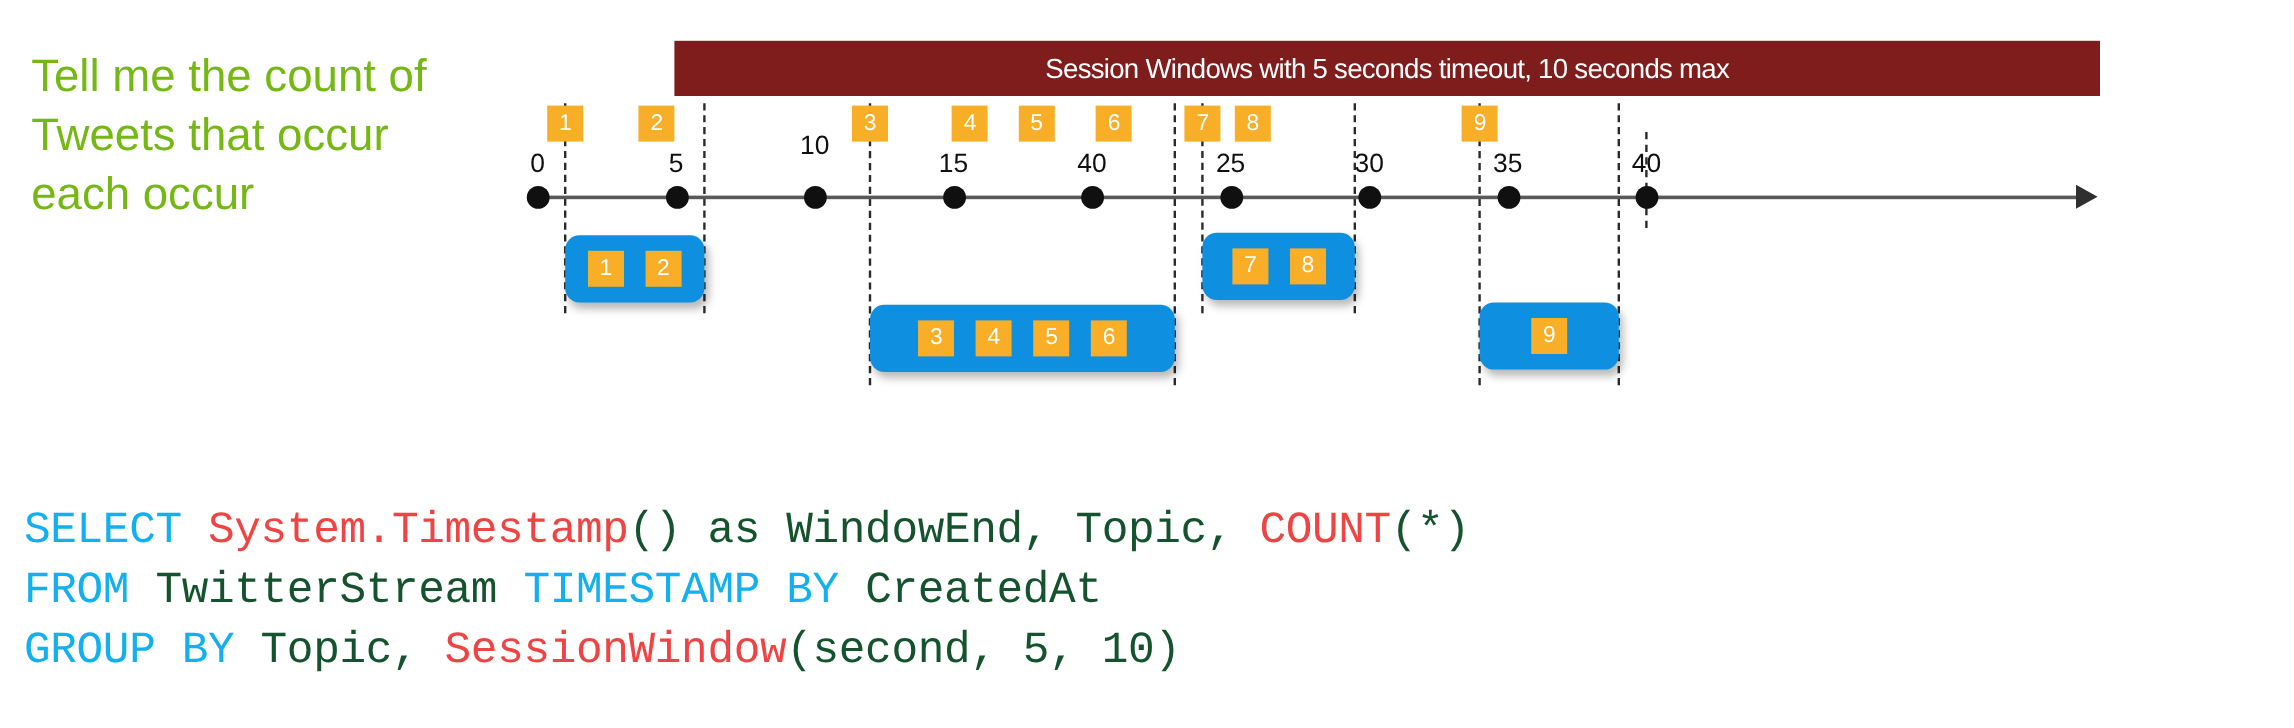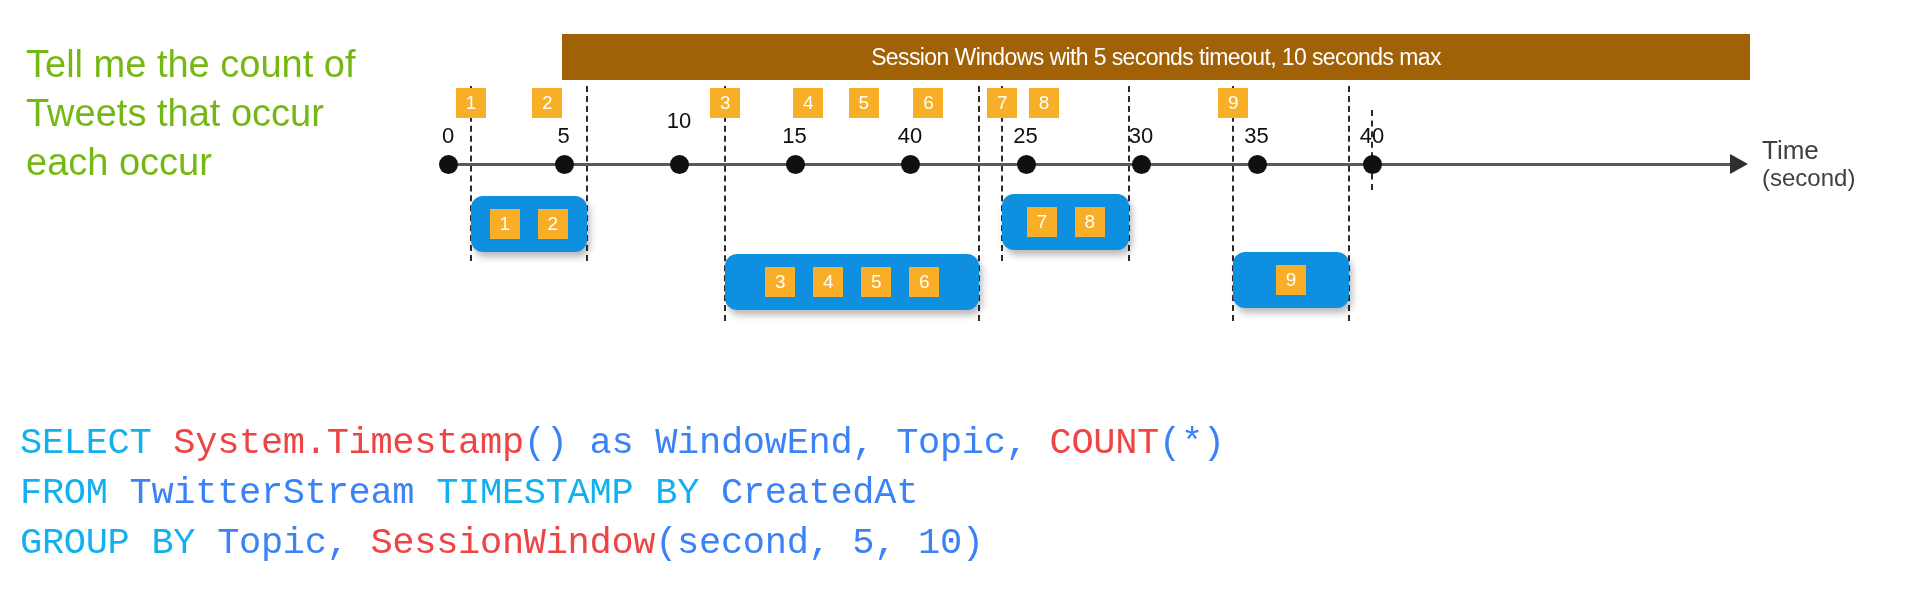--- a/index.html
+++ b/index.html
@@ -21,21 +21,21 @@
     letter-spacing:0px;
   }
   .prompt div{white-space:nowrap;}
 
   
   #diagram{position:absolute;left:0;top:0;width:1912px;height:330px;}
 
   .banner{
     position:absolute;
     left:562px;top:16px;width:1188px;height:46px;
-    background:#a16207;
+    background:#7f1d1d;
     color:#ffffff;
     font-size:23px;
     display:flex;align-items:center;justify-content:center;
     font-family:"Liberation Sans", sans-serif;
     letter-spacing:-0.6px;
   }
 
   
   .vline{
     position:absolute;
@@ -98,21 +98,21 @@
   #sql{
     position:absolute;left:20px;top:400px;
     font-family:"Liberation Mono","DejaVu Sans Mono",monospace;
     font-size:37px;line-height:50px;
     color:#111111;
     white-space:pre;
     letter-spacing:-0.3px;
   }
   .kw{color:#12B0EF;}
   .fn{color:#ef4444;}
-  .id{color:#3b82f6;}
+  .id{color:#14532d;}
 </style>
 </head>
 <body>
 
 <div id="slide">
 
   <div class="prompt" id="prompt">
       <div>Tell me the count of</div>
       <div>Tweets that occur</div>
       <div>each occur</div>
@@ -183,21 +183,17 @@
         </div>
         <div class="session-box" style="left: 1002.4px; top: 176px; width: 127.05px; height: 56px;">
           <div class="marker">7</div>
           <div class="marker">8</div>
         </div>
         <div class="session-box" style="left: 1233.4px; top: 234px; width: 115.5px; height: 56px;">
           <div class="marker">9</div>
         </div>
       </div>
 
-    <div class="axis-title" id="axis-title" style="left:1762px;top:118px;">
-      <div>Time</div>
-      <div class="sub">(second)</div>
-    </div>
   </div>
 
   <div id="sql"><div><span class="kw">SELECT </span><span class="fn">System.Timestamp</span><span class="id">() as WindowEnd, Topic, </span><span class="fn">COUNT</span><span class="id">(*)</span></div><div><span class="kw">FROM </span><span class="id">TwitterStream </span><span class="kw">TIMESTAMP BY </span><span class="id">CreatedAt</span></div><div><span class="kw">GROUP BY </span><span class="id">Topic, </span><span class="fn">SessionWindow</span><span class="id">(second, 5, 10)</span></div></div>
 
 </div>
 
 </body></html>

